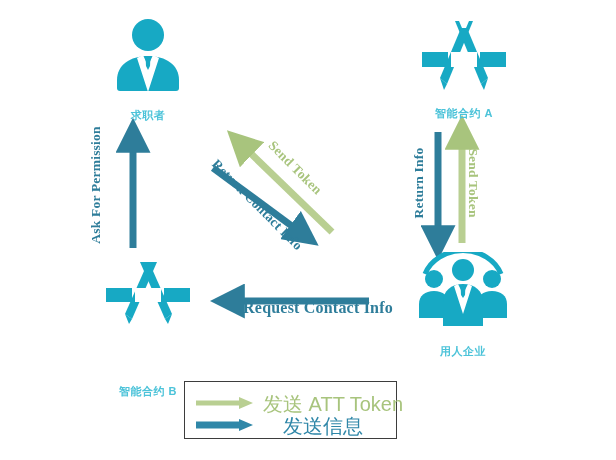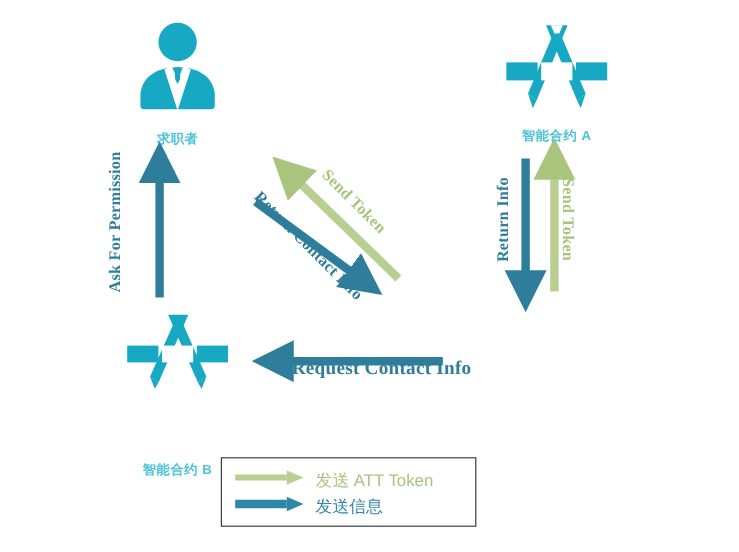--- a/index.html
+++ b/index.html
@@ -100,24 +100,24 @@
     background: #ffffff;
     box-sizing: border-box;
   }
   .legend-row {
     position: absolute;
     display: flex;
     align-items: center;
     left: 10px;
   }
   #legend-row-token { top: 9px; }
-  #legend-row-info  { top: 31px; }
+  #legend-row-info  { top: 31px; gap: 20px; }
   .legend-text {
     font-family: "Liberation Sans", "DejaVu Sans", sans-serif;
-    font-size: 14px;
+    font-size: 20px;
     margin-left: 8px;
     white-space: nowrap;
   }
   .legend-text.green { color: #a8c47d; }
   .legend-text.blue  { color: #2f87a8; }
 </style>
 </head>
 <body>
 
 <div class="canvas">
@@ -194,20 +194,39 @@
         <path d="M38,0 L47,0 L70,52 L63,57 Z" fill="#17a9c4"></path>
         <path d="M55,0 L46,0 L23,52 L30,57 Z" fill="#17a9c4"></path>
         <path d="M70,52 L63,57 L66,62 Z" fill="#17a9c4"></path>
         <path d="M23,52 L30,57 L27,62 Z" fill="#17a9c4"></path>
         <rect x="33" y="26" width="26" height="14" fill="#ffffff"></rect>
       </svg>
     </span>
     <span class="node-label">智能合约 B</span>
   </div>
 
+  <div class="node" id="node-enterprise">
+    <span class="icon-box">
+      <svg width="100" height="76" viewBox="0 0 100 76">
+        <path d="M12,22 A40,34 0 0,1 88,22" fill="none" stroke="#17a9c4" stroke-width="5"></path>
+
+        <circle cx="21" cy="27" r="9" fill="#17a9c4"></circle>
+        <path d="M21,39 C12,39 6,44 6,52 L6,66 L36,66 L36,52 C36,44 30,39 21,39 Z" fill="#17a9c4"></path>
+
+        <circle cx="79" cy="27" r="9" fill="#17a9c4"></circle>
+        <path d="M79,39 C70,39 64,44 64,52 L64,66 L94,66 L94,52 C94,44 88,39 79,39 Z" fill="#17a9c4"></path>
+
+        <circle cx="50" cy="18" r="11" fill="#17a9c4"></circle>
+        <path d="M50,32 C38,32 30,39 30,50 L30,74 L70,74 L70,50 C70,39 62,32 50,32 Z" fill="#17a9c4"></path>
+        <path d="M41,34 L50,62 L59,34 L55,32 L50,42 L45,32 Z" fill="#ffffff"></path>
+        <path d="M47.5,33 L52.5,33 L52,43 L50,46 L48,43 Z" fill="#17a9c4"></path>
+      </svg>
+    </span>
+    <span class="node-label">用人企业</span>
+  </div>
 
   <div class="arrow-label lbl-blue" id="label-ask-permission">Ask For Permission</div>
 
   <div class="arrow-label lbl-green" id="label-send-token-diag">Send Token</div>
 
   <div class="arrow-label lbl-blue" id="label-return-contact">Return Contact Info</div>
 
   <div class="arrow-label lbl-blue" id="label-return-info">Return Info</div>
 
   <div class="arrow-label lbl-green" id="label-send-token-right">Send Token</div>

